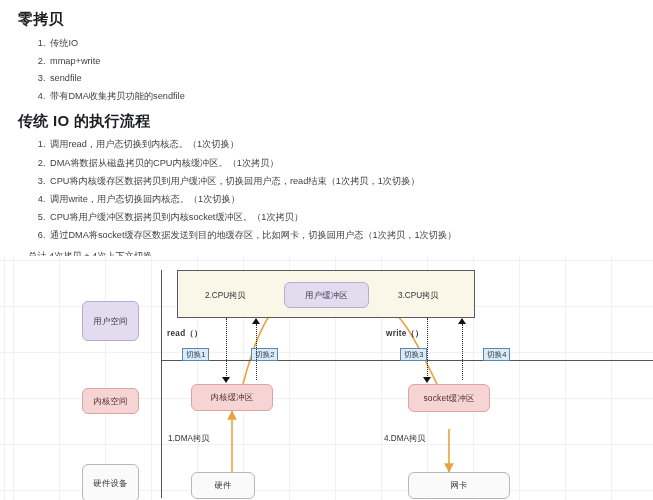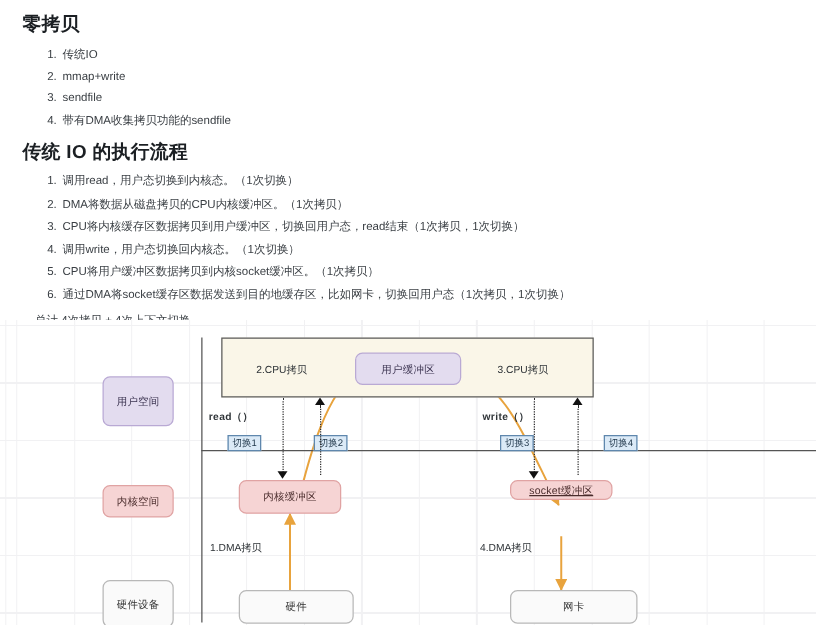--- a/index.html
+++ b/index.html
@@ -215,24 +215,24 @@
   <div class="dg-box dg-white" style="left:82px; top:208px; width:57px; height:38px;">
     <span>硬件设备</span>
   </div>
 
   <div class="dg-box dg-purple" style="left:284px; top:26px; width:85px; height:26px;">
     <span>用户缓冲区</span>
   </div>
   <div class="dg-box dg-pink" style="left:191px; top:128px; width:82px; height:27px;text-align:right;">
     <span>内核缓冲区</span>
   </div>
-  <div class="dg-box dg-pink" style="left:408px; top:128px; width:82px; height:16px;text-decoration:underline;">
+  <div class="dg-box dg-pink" style="left:408px; top:128px; width:82px; height:28px;">
     <span>socket缓冲区</span>
   </div>
-  <div class="dg-box dg-white" style="left:191px; top:216px; width:92px; height:27px;">
+  <div class="dg-box dg-white" style="left:191px; top:216px; width:64px; height:27px;">
     <span>硬件</span>
   </div>
   <div class="dg-box dg-white" style="left:408px; top:216px; width:102px; height:27px;">
     <span>网卡</span>
   </div>
 
   <div class="dg-label" style="left:205px; top:34px;">2.CPU拷贝</div>
   <div class="dg-label" style="left:398px; top:34px;">3.CPU拷贝</div>
   <div class="dg-label" style="left:168px; top:177px;">1.DMA拷贝</div>
   <div class="dg-label" style="left:384px; top:177px;">4.DMA拷贝</div>

